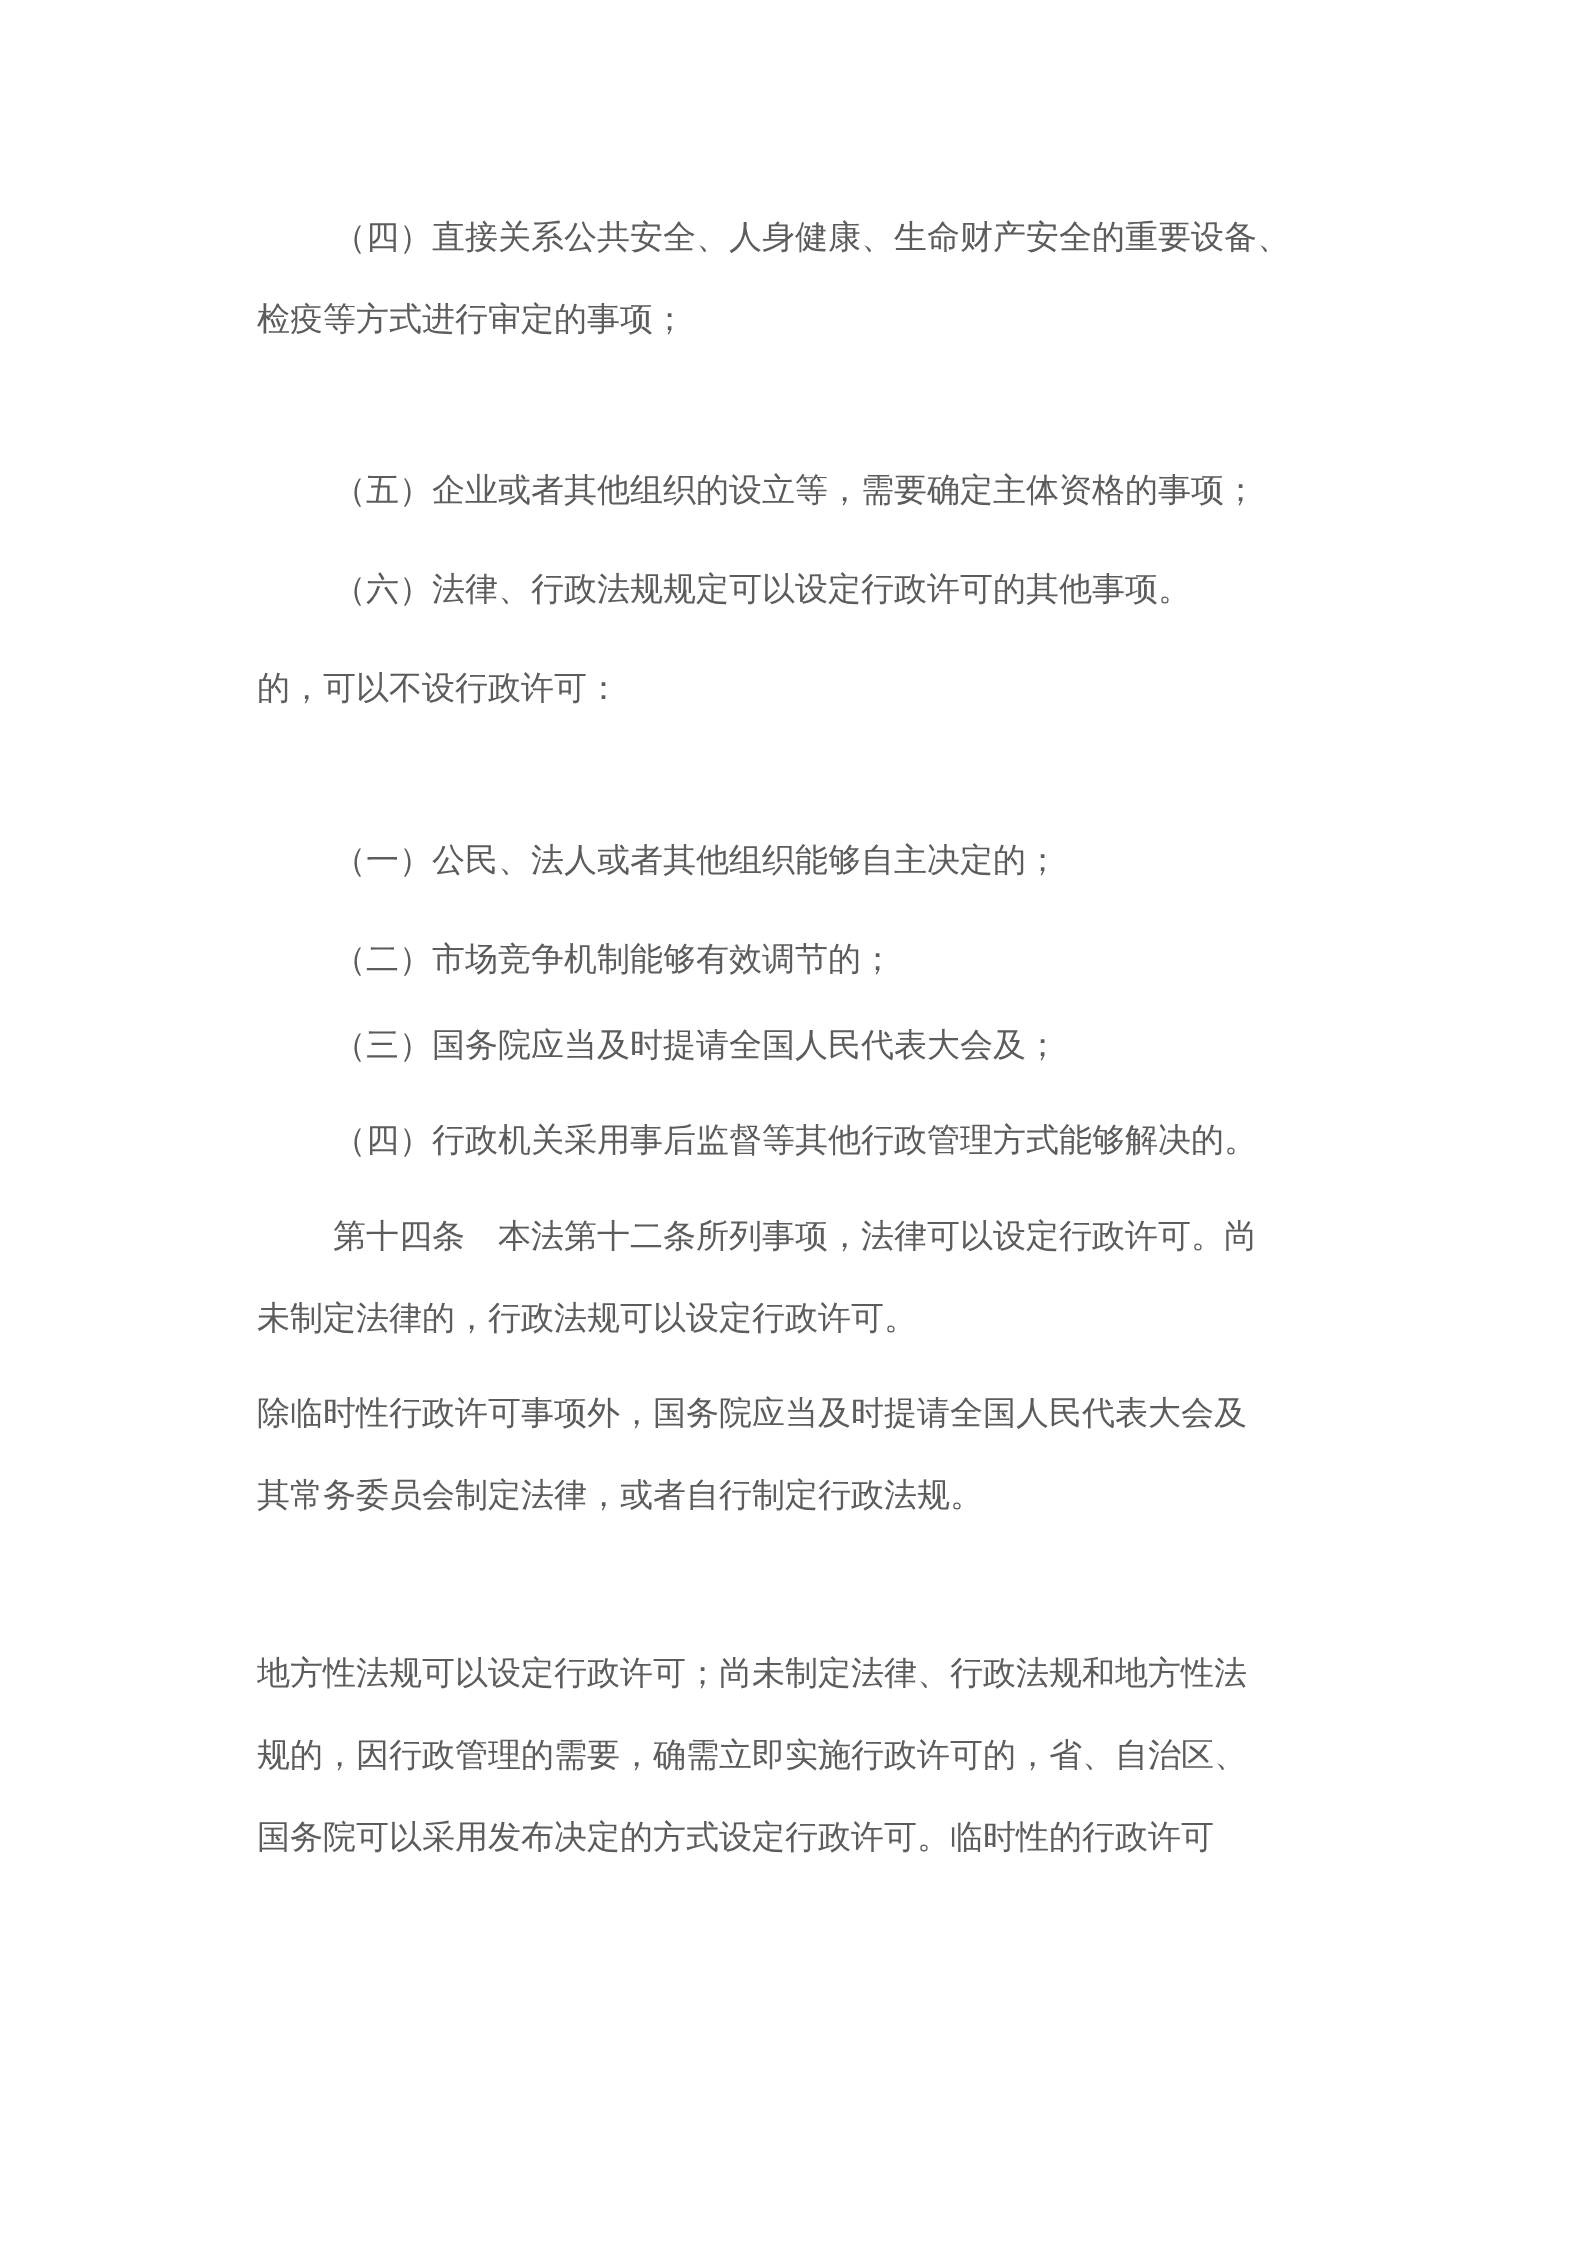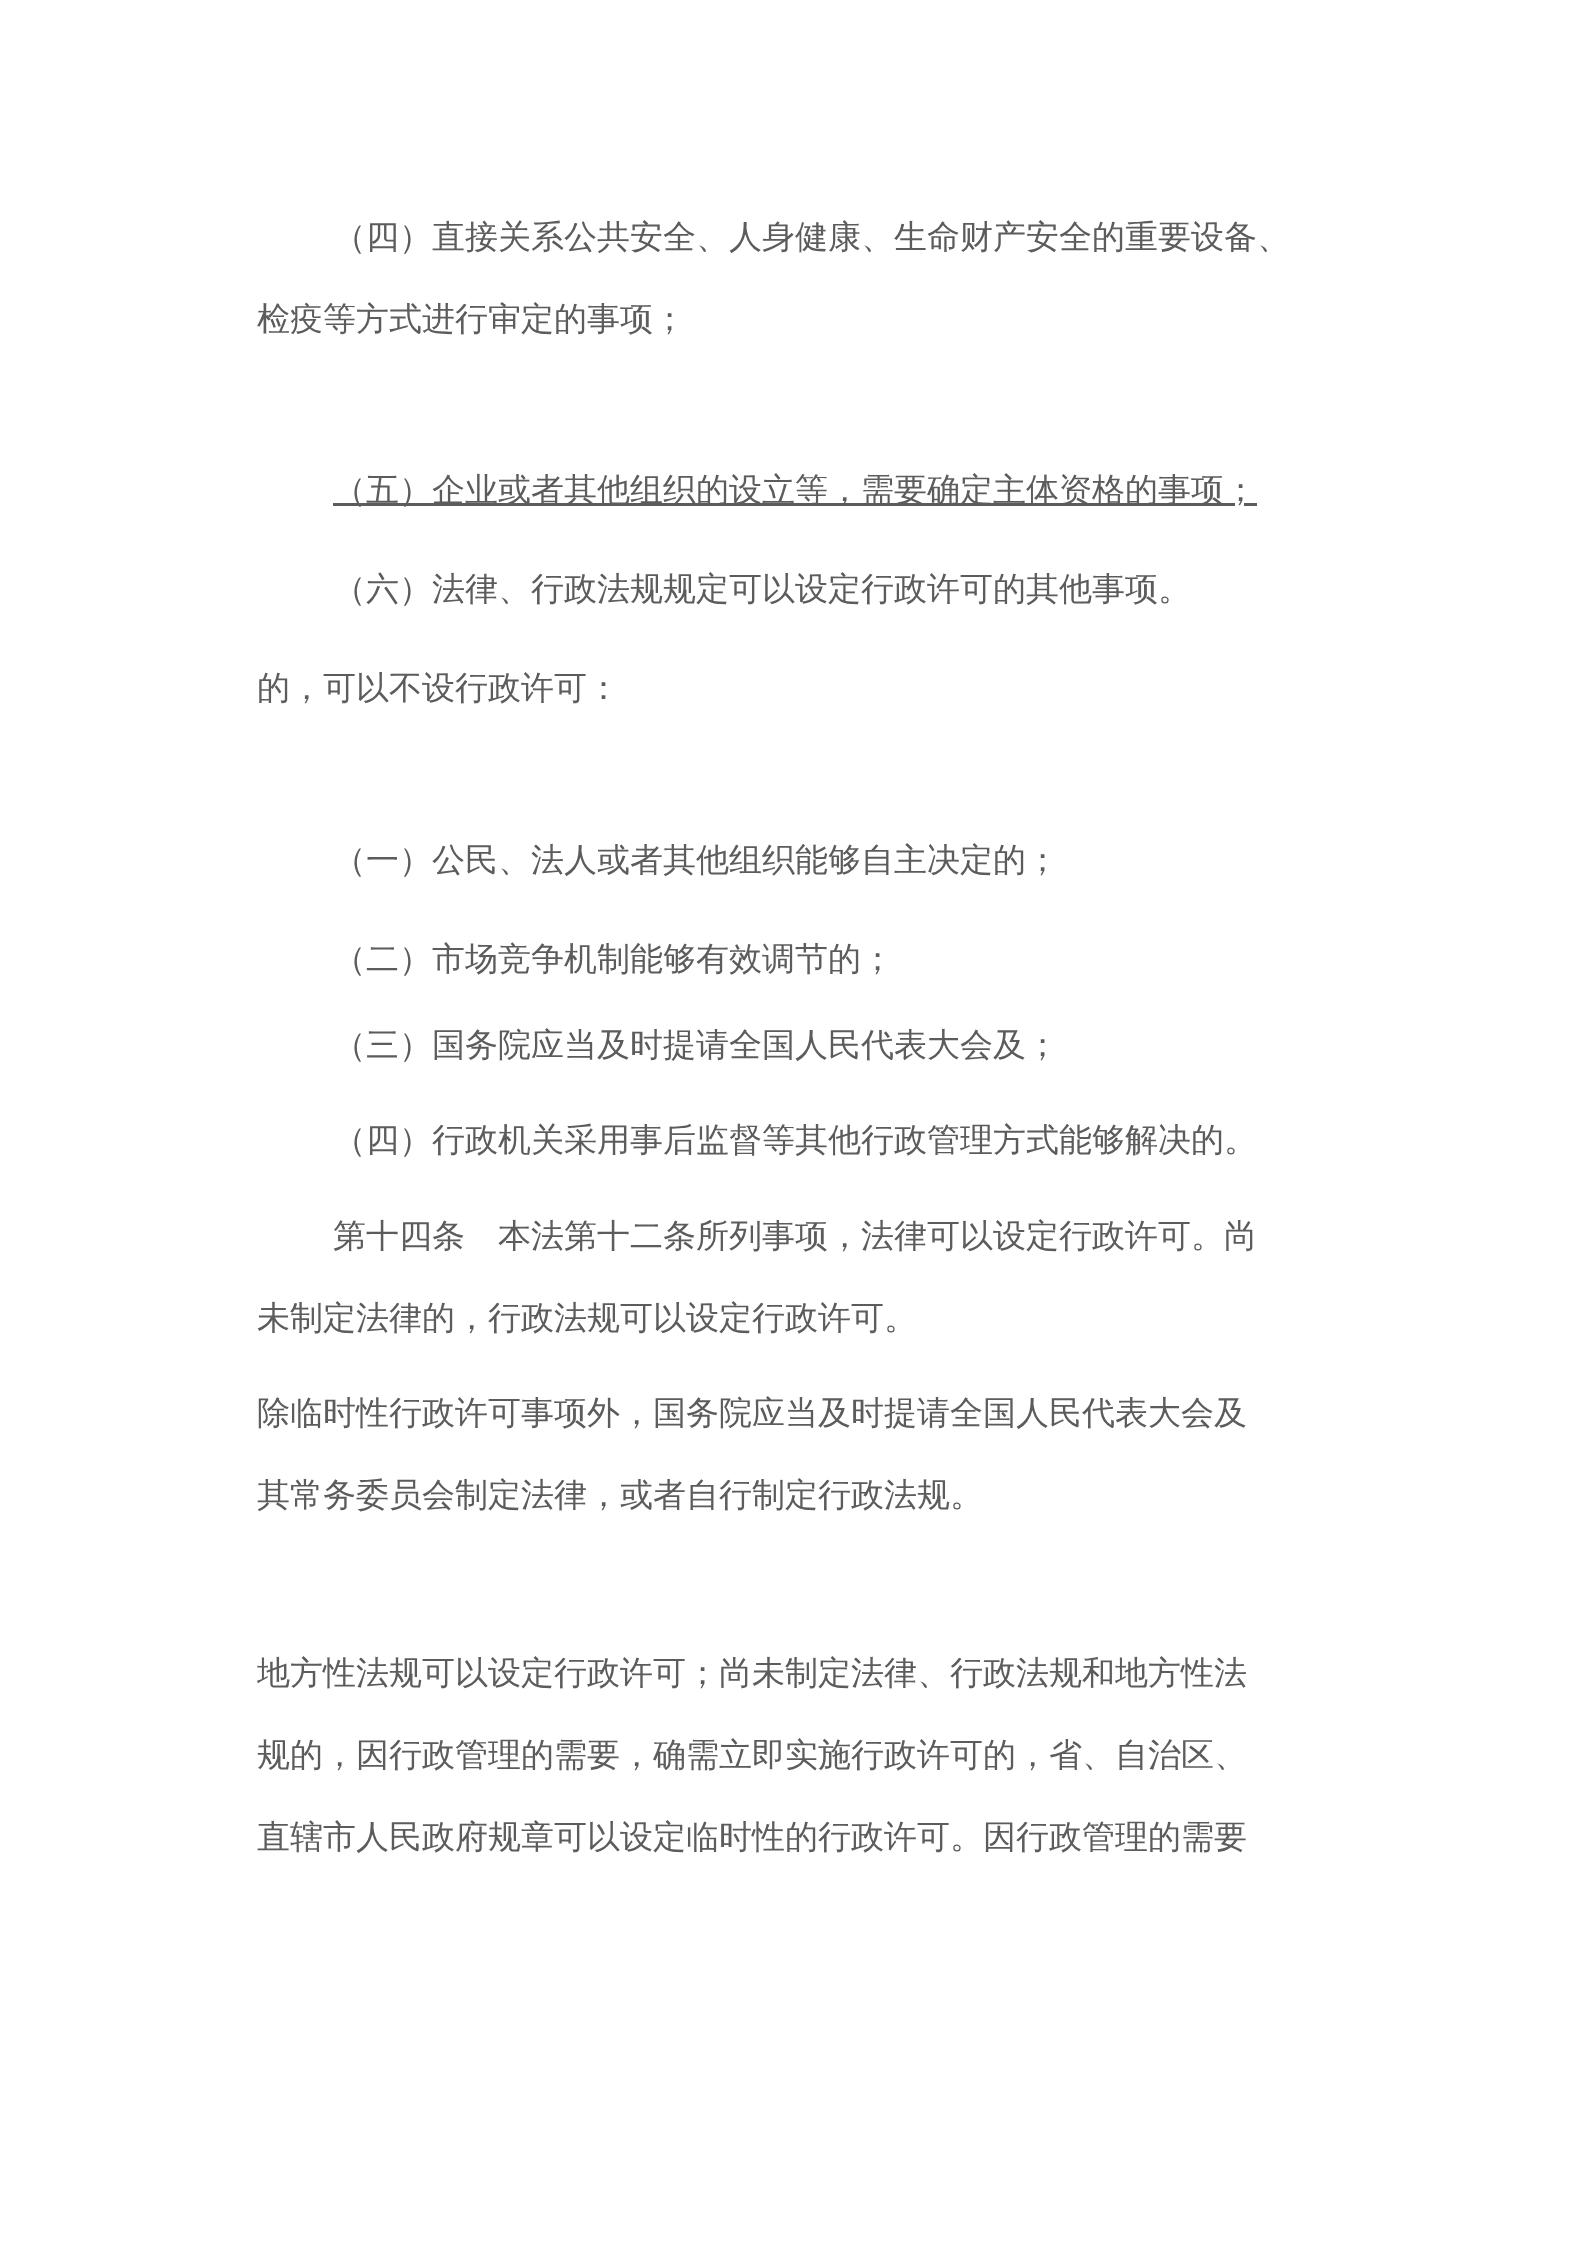--- a/index.html
+++ b/index.html
@@ -28,21 +28,21 @@
   .line { display: block; }
 </style>
 </head>
 <body>
 
 <div class="page" id="page">
     <div class="para" style="top: 196px;">
       <span class="line">（四）直接关系公共安全、人身健康、生命财产安全的重要设备、</span>
       <span class="line" style="text-indent: 0px;">检疫等方式进行审定的事项；</span>
     </div>
-    <div class="para" style="top: 449px; text-decoration: underline;">
+    <div class="para" style="top: 449px;">
       <span class="line">（五）企业或者其他组织的设立等，需要确定主体资格的事项；</span>
     </div>
     <div class="para" style="top: 548px;">
       <span class="line">（六）法律、行政法规规定可以设定行政许可的其他事项。</span>
     </div>
     <div class="para" style="top: 647px;">
       <span class="line" style="text-indent: 0px;">的，可以不设行政许可：</span>
     </div>
     <div class="para" style="top: 819px;">
       <span class="line">（一）公民、法人或者其他组织能够自主决定的；</span>
@@ -60,15 +60,15 @@
       <span class="line">第十四条　本法第十二条所列事项，法律可以设定行政许可。尚</span>
       <span class="line" style="text-indent: 0px;">未制定法律的，行政法规可以设定行政许可。</span>
     </div>
     <div class="para" style="top: 1372px;">
       <span class="line" style="text-indent: 0px;">除临时性行政许可事项外，国务院应当及时提请全国人民代表大会及</span>
       <span class="line" style="text-indent: 0px;">其常务委员会制定法律，或者自行制定行政法规。</span>
     </div>
     <div class="para" style="top: 1632px;">
       <span class="line" style="text-indent: 0px;">地方性法规可以设定行政许可；尚未制定法律、行政法规和地方性法</span>
       <span class="line" style="text-indent: 0px;">规的，因行政管理的需要，确需立即实施行政许可的，省、自治区、</span>
-      <span class="line" style="text-indent: 0px;">直辖市人民政府规章可以设定临时性的行政许可。因行政管理的需要</span>
+      <span class="line" style="text-indent: 0px;">国务院可以采用发布决定的方式设定行政许可。临时性的行政许可</span>
     </div>
   </div>
 
 </body></html>

